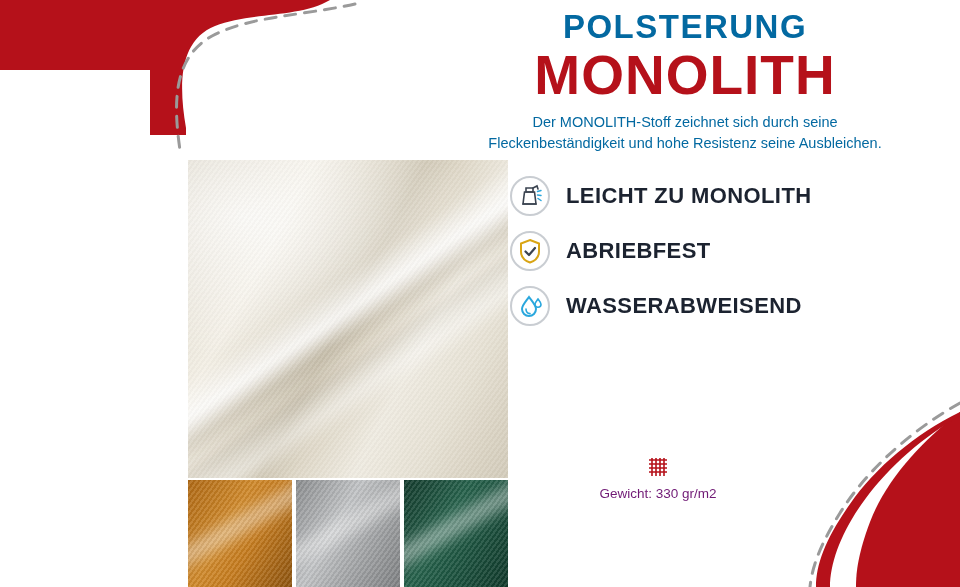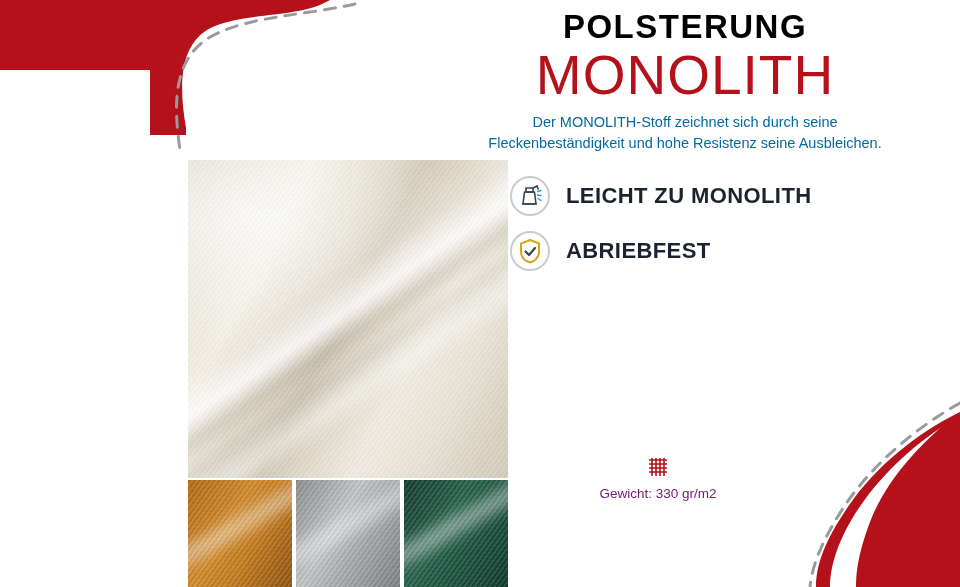--- a/index.html
+++ b/index.html
@@ -62,26 +62,26 @@
     position: absolute;
     left: 420px;
     top: 10px;
     width: 530px;
     text-align: center;
   }
   .kicker {
     font-size: 33px;
     font-weight: bold;
     letter-spacing: 1.5px;
-    color: #000000;
+    color: #0369a1;
     line-height: 1.05;
   }
   .brand {
     font-size: 55px;
-    font-weight: normal;
+    font-weight: bold;
     letter-spacing: 1px;
     color: #b5111a;
     line-height: 1.05;
     margin-top: 2px;
   }
   .subtitle {
     margin-top: 8px;
     font-size: 14.5px;
     color: #0369a1;
     line-height: 1.45;
@@ -302,20 +302,31 @@
         <svg width="42" height="42" viewBox="0 0 42 42">
           <circle cx="21" cy="21" r="19" fill="none" stroke="#c9cdd2" stroke-width="2"></circle>
           <path d="M21 10 l9 3.5 v8 c0 6 -4.5 9.5 -9 11 c-4.5 -1.5 -9 -5 -9 -11 v-8 z" fill="none" stroke="#d9a514" stroke-width="2"></path>
           <path d="M16.5 21.5 l3.5 3.5 l6 -7" fill="none" stroke="#3a4350" stroke-width="2.2" stroke-linecap="round" stroke-linejoin="round"></path>
         </svg>
       </div>
       <div class="feature-label">ABRIEBFEST</div>
     </div>
 
 
+    <div class="feature">
+      <div class="feature-icon">
+        <svg width="42" height="42" viewBox="0 0 42 42">
+          <circle cx="21" cy="21" r="19" fill="none" stroke="#c9cdd2" stroke-width="2"></circle>
+          <path d="M20 12 c4 5.5 7 8.5 7 12 a7 7 0 0 1 -14 0 c0 -3.5 3 -6.5 7 -12 z" fill="none" stroke="#2aa7dd" stroke-width="2"></path>
+          <path d="M17 24 c0 2.6 1.8 4.4 4 4.6" fill="none" stroke="#2aa7dd" stroke-width="1.6" stroke-linecap="round"></path>
+          <path d="M29 14 c1.8 2.4 3 3.6 3 5.2 a3 3 0 0 1 -6 0 c0 -1.6 1.2 -2.8 3 -5.2 z" fill="none" stroke="#2aa7dd" stroke-width="1.6"></path>
+        </svg>
+      </div>
+      <div class="feature-label">WASSERABWEISEND</div>
+    </div>
 
   </div>
 
   <div class="specs">
     <div class="spec">
       <div class="spec-icon">
         <svg width="28" height="28" viewBox="0 0 28 28">
           <g stroke="#b5111a" stroke-width="1.6">
             <path d="M5 7 h18 M5 11 h18 M5 15 h18 M5 19 h18"></path>
             <path d="M8 5 v18 M12 5 v18 M16 5 v18 M20 5 v18"></path>

